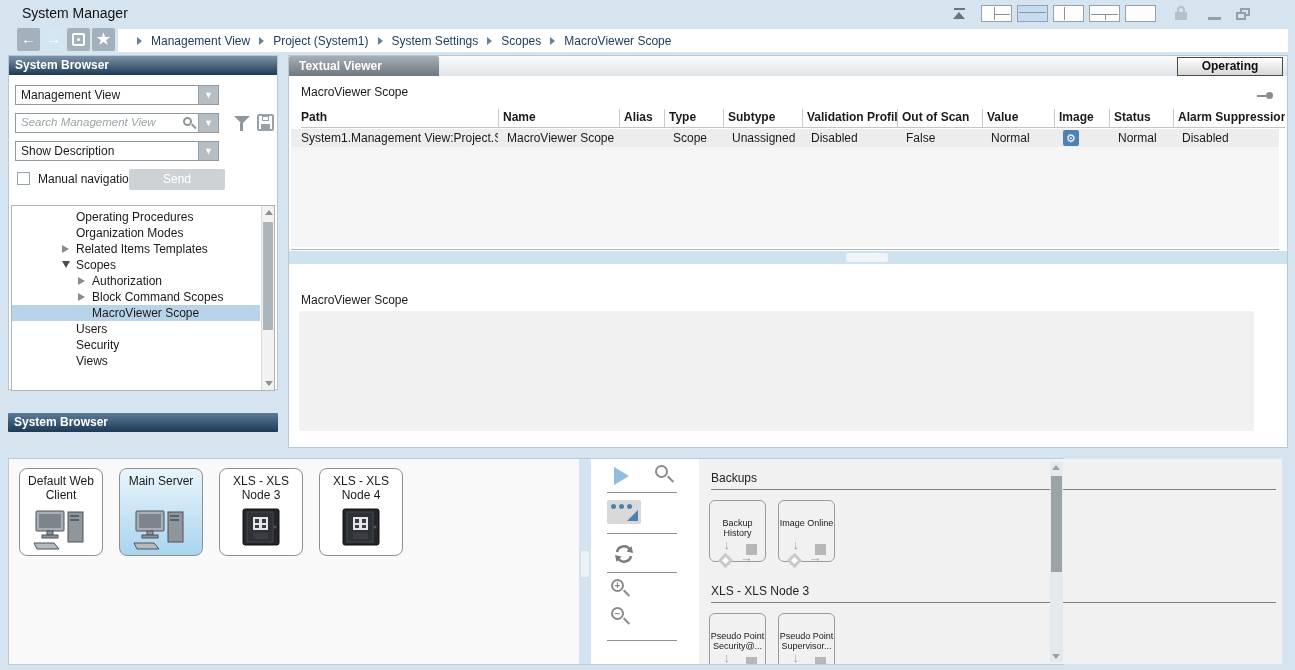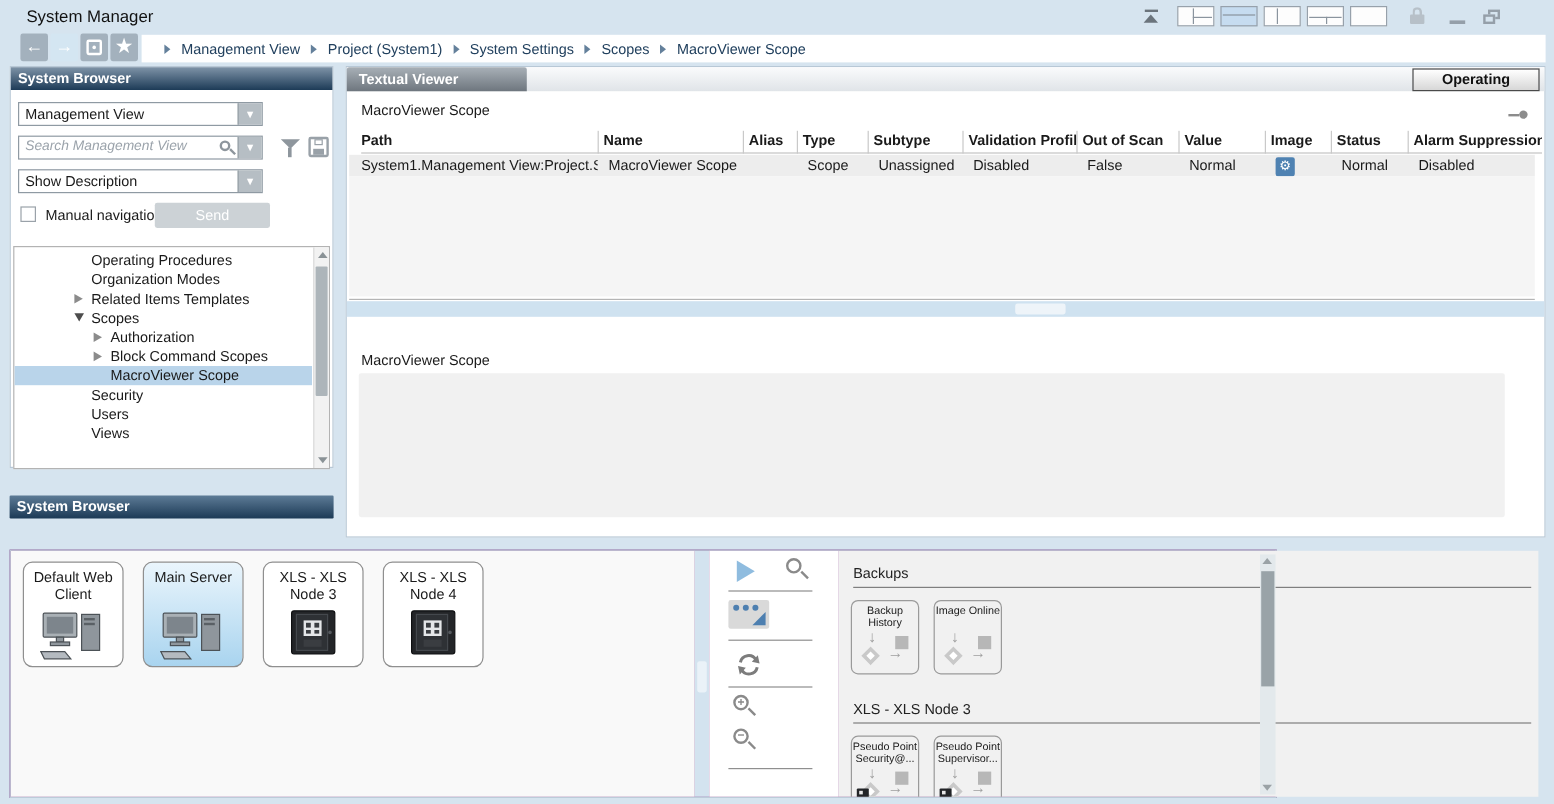--- a/index.html
+++ b/index.html
@@ -105,21 +105,21 @@
   .splitter { position:absolute; left:0; top:195px; right:0; height:13px; background:#cfe2f0; }
   .splitter .handle { position:absolute; left:557px; top:2px; width:42px; height:9px; background:#eef4f9; border-radius:2px; }
   .op-bar { position:absolute; left:0; top:208px; right:0; height:19px; background:linear-gradient(#bcd3e6,#8db2d2); white-space:nowrap; }
   .op-tab { position:absolute; top:0; height:19px; line-height:19px; color:#fff; font-weight:bold; padding-left:9px; }
   .op-tab.active { background:linear-gradient(#99a1a7,#6d757b); border-radius:2px 2px 0 0; }
   .op-sep { position:absolute; top:2px; width:1px; height:15px; background:#dce8f2; }
   .op-object { position:absolute; left:12px; top:237px; }
   .op-gray { position:absolute; left:10px; top:255px; width:955px; height:120px; background:#f1f1f1; border-radius:2px; }
 
   
-  .bottom { position:absolute; left:8px; top:458px; width:1056px; height:207px; background:#701a75; border:1px solid #bccbd9; }
+  .bottom { position:absolute; left:8px; top:458px; width:1056px; height:207px; background:#ffffff; border:1px solid #bccbd9; }
   .b-left { position:absolute; left:0; top:0; width:570px; height:205px; background:#f9f9f9; }
   .dev-tile { position:absolute; top:9px; width:84px; height:88px; background:#fff; border:1px solid #8f8f8f; border-radius:8px; text-align:center; padding-top:5px; }
   .dev-tile.sel { background:linear-gradient(#eaf5fc,#a9d4ef); }
   .dev-label { font-size:12px; line-height:14px; height:30px; }
   .dev-icon { margin-top:4px; }
   .b-divider { position:absolute; left:570px; top:0; width:12px; height:205px; background:#d3e3ef; }
   .b-divider .handle { position:absolute; left:2px; top:92px; width:8px; height:26px; background:#eaf2f8; border-radius:2px; }
   .b-toolbar { position:absolute; left:582px; top:0; width:108px; height:205px; background:#fff; }
   .tb-sep { position:absolute; left:16px; width:70px; height:1px; background:#8f8f8f; }
   .play-ic { position:absolute; left:23px; top:8px; width:0; height:0; border-left:15px solid #8fbcdf; border-top:9px solid transparent; border-bottom:9px solid transparent; }
@@ -129,21 +129,21 @@
   .search-tool { left:64px; top:6px; }
   .macro-tool { position:absolute; left:16px; top:41px; width:34px; height:24px; background:#d9d9d9; border-radius:2px; }
   .macro-tool .d { position:absolute; top:4px; width:5px; height:5px; border-radius:50%; background:#4d7fb0; }
   .macro-tool .t { position:absolute; right:3px; bottom:3px; width:0; height:0; border-left:11px solid transparent; border-bottom:11px solid #4d7fb0; }
   .refresh-ic { position:absolute; left:21px; top:83px; }
   .zoom-in { left:20px; top:120px; }
   .zoom-out { left:20px; top:148px; }
   .b-right { position:absolute; left:690px; top:0; width:583px; height:205px; background:#f1f1f1; overflow:hidden; padding-top:12px; }
   .section-title { margin:0 6px 0 12px; padding-bottom:4px; border-bottom:1px solid #7f7f7f; font-size:12px; color:#222; }
   .tiles-row { display:flex; gap:12px; margin:10px 0 0 10px; }
-  .b-tile { width:57px; height:62px; border:1px solid #9a9a9a; border-radius:6px; text-align:center; padding-top:3px; position:relative; }
+  .b-tile { width:57px; height:62px; border:1px solid #9a9a9a; border-radius:6px; text-align:center; padding-top:17px; position:relative; }
   .b-label { font-size:9px; line-height:10px; height:22px; overflow:hidden; }
   .flow-ic { position:relative; width:44px; height:30px; margin:2px auto 0; }
   .flow-ic .dn { position:absolute; left:8px; top:-5px; font-size:13px; color:#9f9f9f; }
   .flow-ic .sq { position:absolute; right:3px; top:2px; width:11px; height:11px; background:#b7b7b7; }
   .flow-ic .dm { position:absolute; left:4px; top:13px; width:11px; height:11px; border:3px solid #c9c9c9; background:#fff; transform:rotate(45deg); }
   .flow-ic .rt { position:absolute; left:24px; top:8px; font-size:13px; color:#9f9f9f; }
   .flow-ic .badge { position:absolute; left:-2px; top:16px; width:10px; height:10px; background:#232528; border-radius:1px; }
   .flow-ic .badge::after { content:""; position:absolute; left:2px; top:2px; width:3px; height:3px; background:#e8e8e8; }
   .sec2 { margin-top:22px; }
   .b-scroll { position:absolute; right:0; top:3px; width:13px; height:200px; background:#e3e9ec; }
@@ -245,22 +245,22 @@
     </div>
     <div class="tree-box">
       <ul class="tree" id="tree">
           <li class="lv1"><span class="arrow"></span><span>Operating Procedures</span></li>
           <li class="lv1"><span class="arrow"></span><span>Organization Modes</span></li>
           <li class="lv1"><span class="arrow"><span class="arR"></span></span><span>Related Items Templates</span></li>
           <li class="lv1"><span class="arrow"><span class="arD"></span></span><span>Scopes</span></li>
           <li class="lv2"><span class="arrow"><span class="arR"></span></span><span>Authorization</span></li>
           <li class="lv2"><span class="arrow"><span class="arR"></span></span><span>Block Command Scopes</span></li>
           <li class="lv2 sel"><span class="arrow"></span><span>MacroViewer Scope</span></li>
+          <li class="lv1"><span class="arrow"></span><span>Users</span></li>
           <li class="lv1"><span class="arrow"></span><span>Security</span></li>
-          <li class="lv1"><span class="arrow"></span><span>Users</span></li>
           <li class="lv1"><span class="arrow"></span><span>Views</span></li>
         </ul>
       <div class="vsb">
           <span class="up"></span>
           <span class="thumb"></span>
           <span class="dn"></span>
         </div>
     </div>
   </div>
   <div class="lp-bar sb-bar">System Browser</div>

